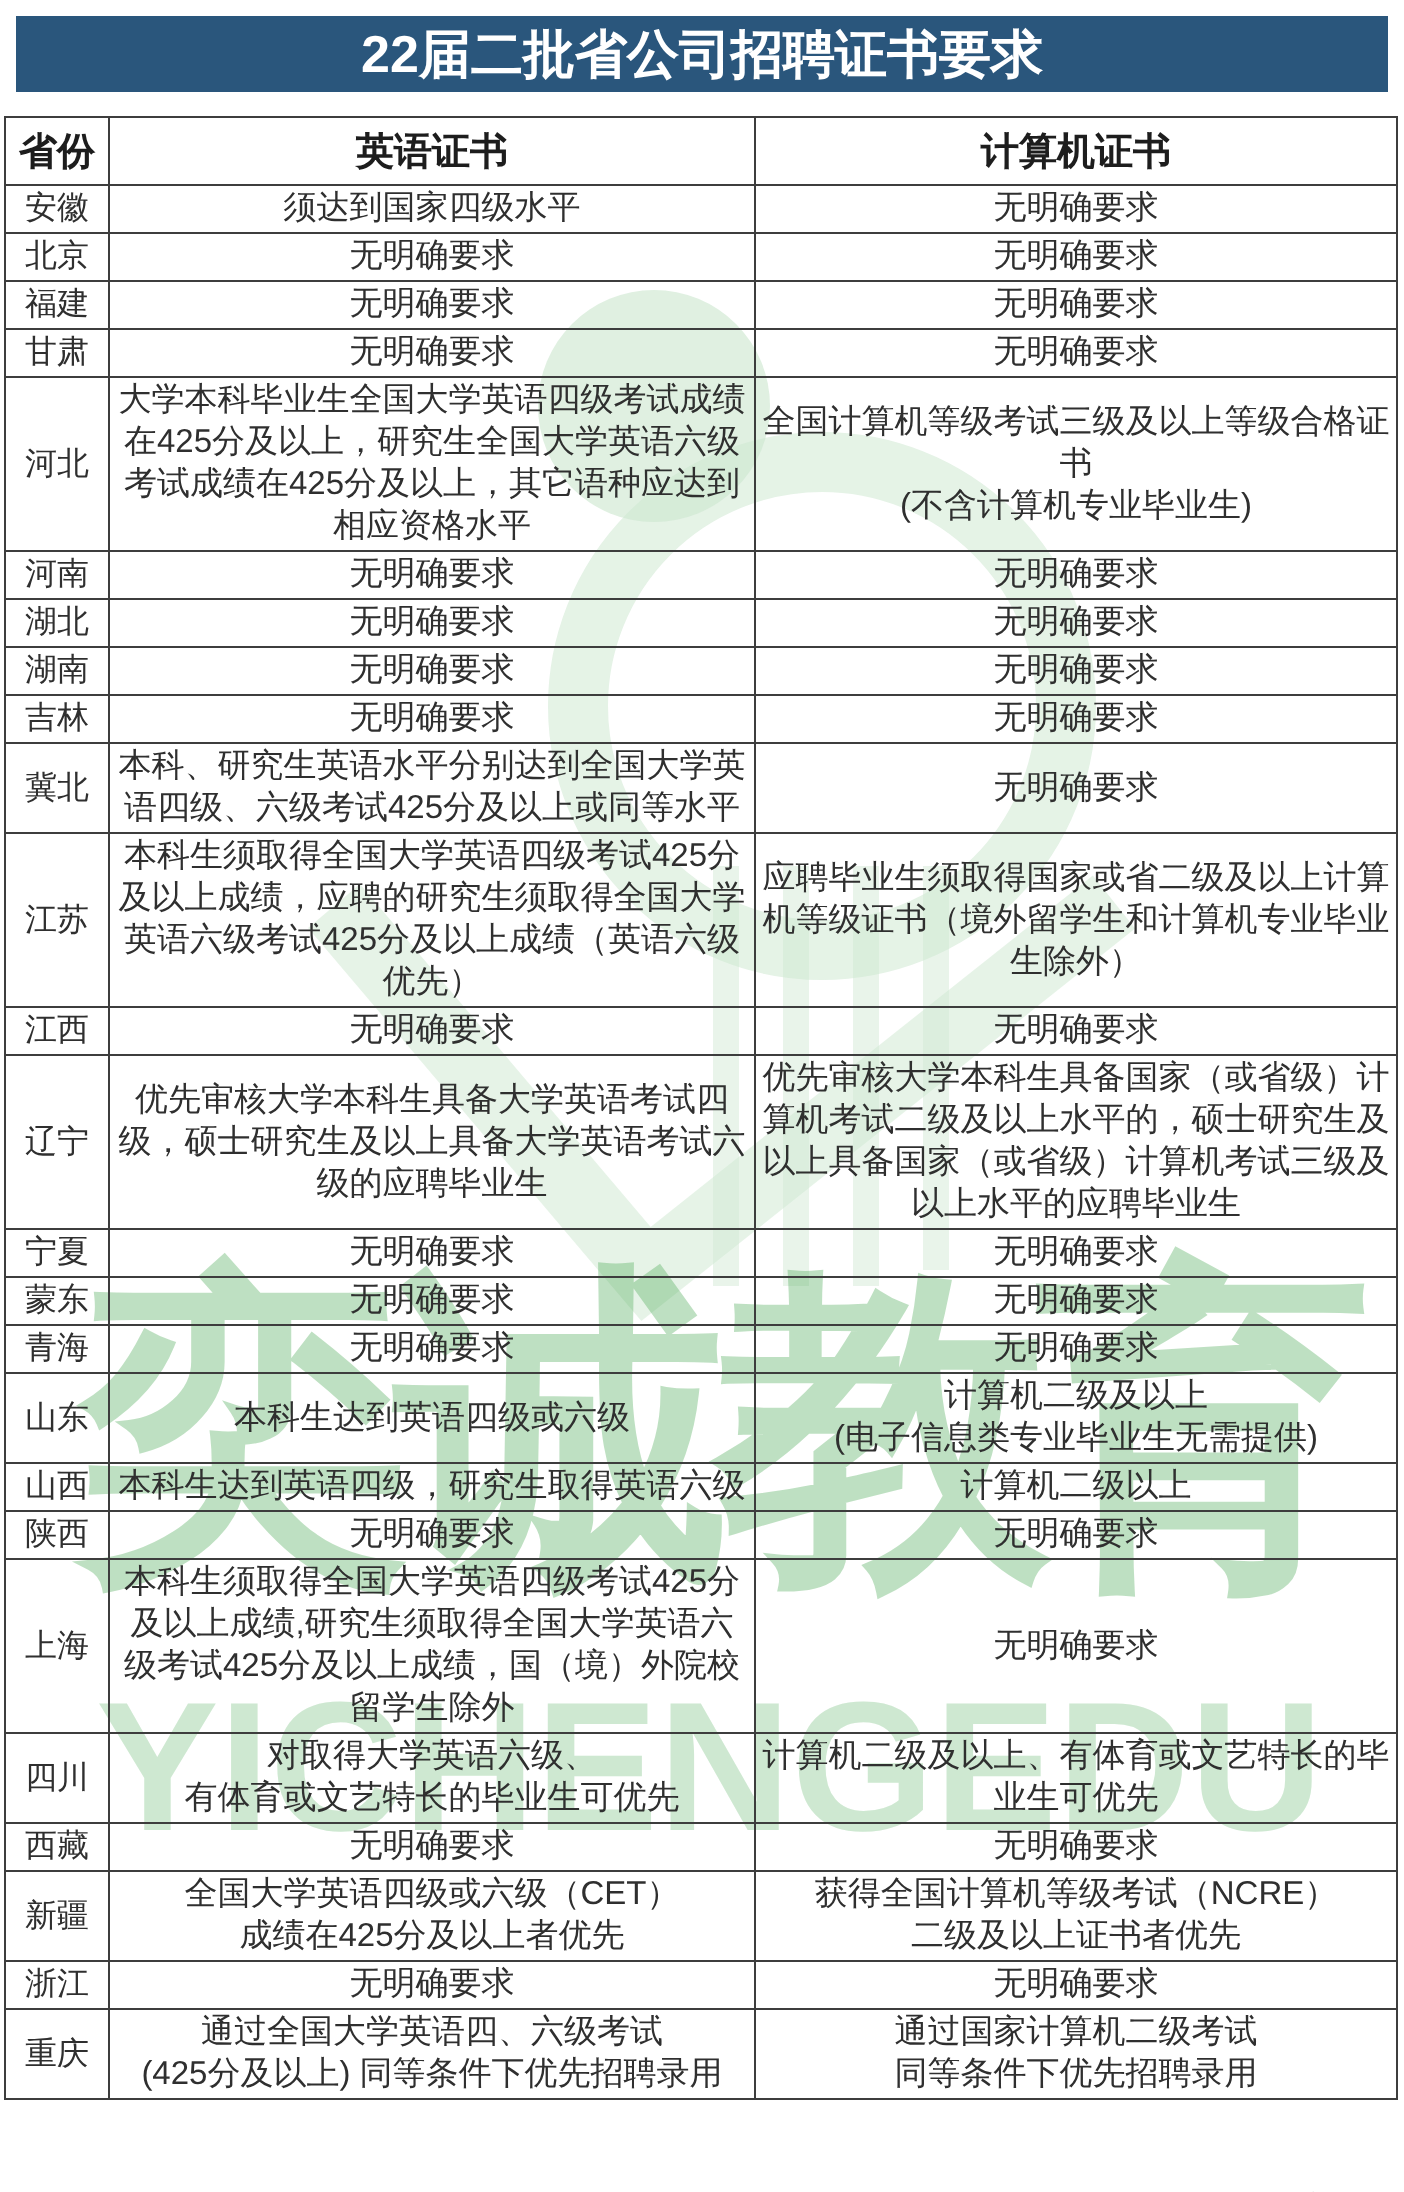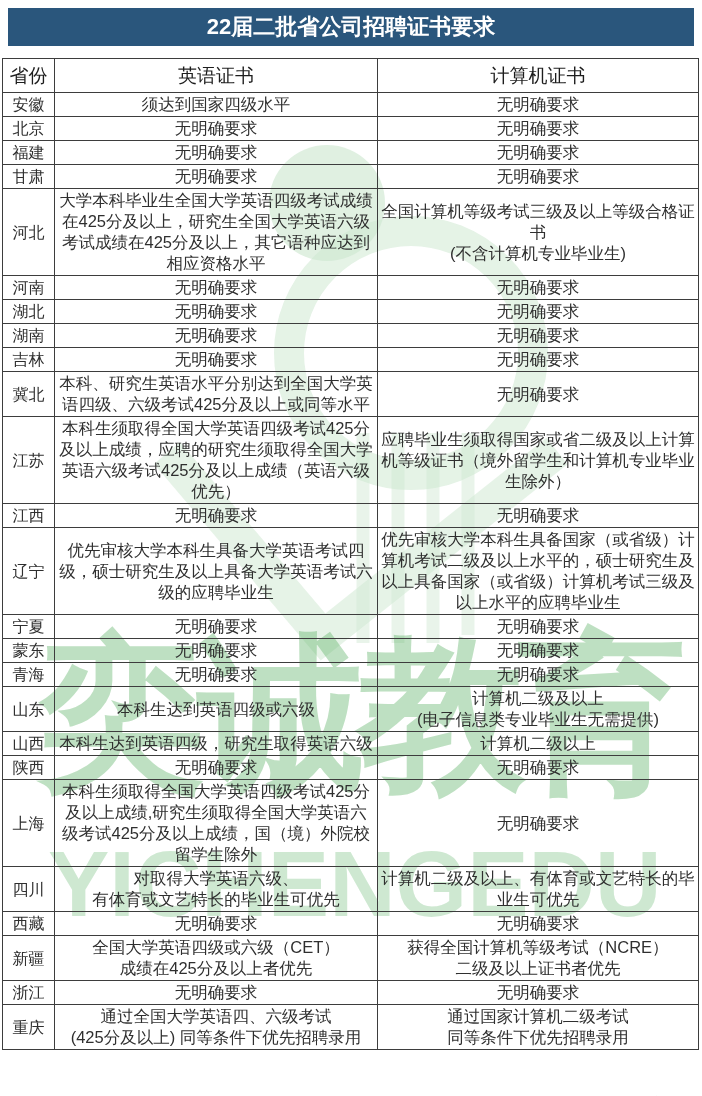--- a/index.html
+++ b/index.html
@@ -44,36 +44,36 @@
   .wm-credit{
     position:absolute;right:6px;top:1092px;z-index:3;
     font-size:24px;color:var(--wm-gray);letter-spacing:1px;
     pointer-events:none;
   }
   
   .title-bar{
     position:relative;z-index:2;
     margin:8px 8px 12px 8px;height:38px;line-height:38px;
     background:var(--title-bg);color:var(--title-text);
-    font-size:22px;font-weight:bold;text-align:center;
+    font-size:26px;font-weight:bold;text-align:center;
   }
   
   table{
     position:relative;z-index:1;
     width:696px;margin-left:2px;
     border-collapse:collapse;background:transparent;
     table-layout:fixed;
   }
   th,td{
     border:1.5px solid var(--border);
     text-align:center;vertical-align:middle;
     white-space:pre-line;
   }
   th{
-    height:34px;font-size:19px;font-weight:normal;padding:2px 3px;color:#1d1d1d;
+    height:34px;font-size:19px;font-weight:bold;padding:2px 3px;color:#1d1d1d;
   }
   td{
     font-size:16.5px;line-height:21px;padding:1px 3px;
   }
   col.c-prov{width:52px;}
   col.c-eng{width:323px;}
   col.c-comp{width:321px;}
   td.prov{font-size:16px;padding:1px 0;}
 </style>
 </head>

